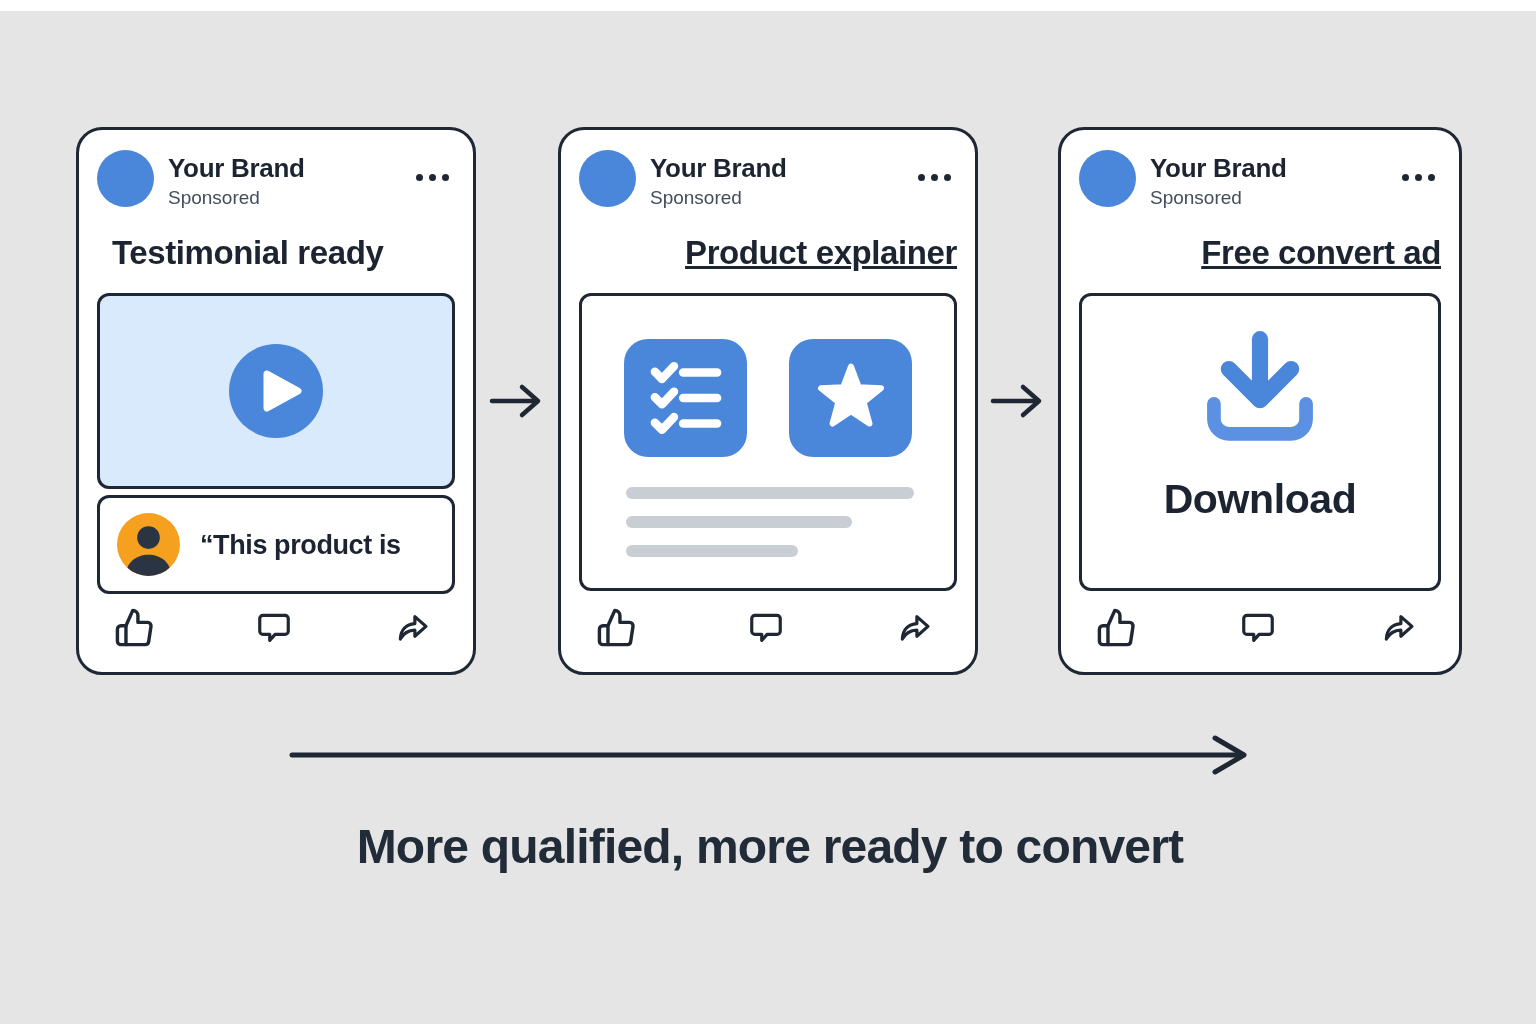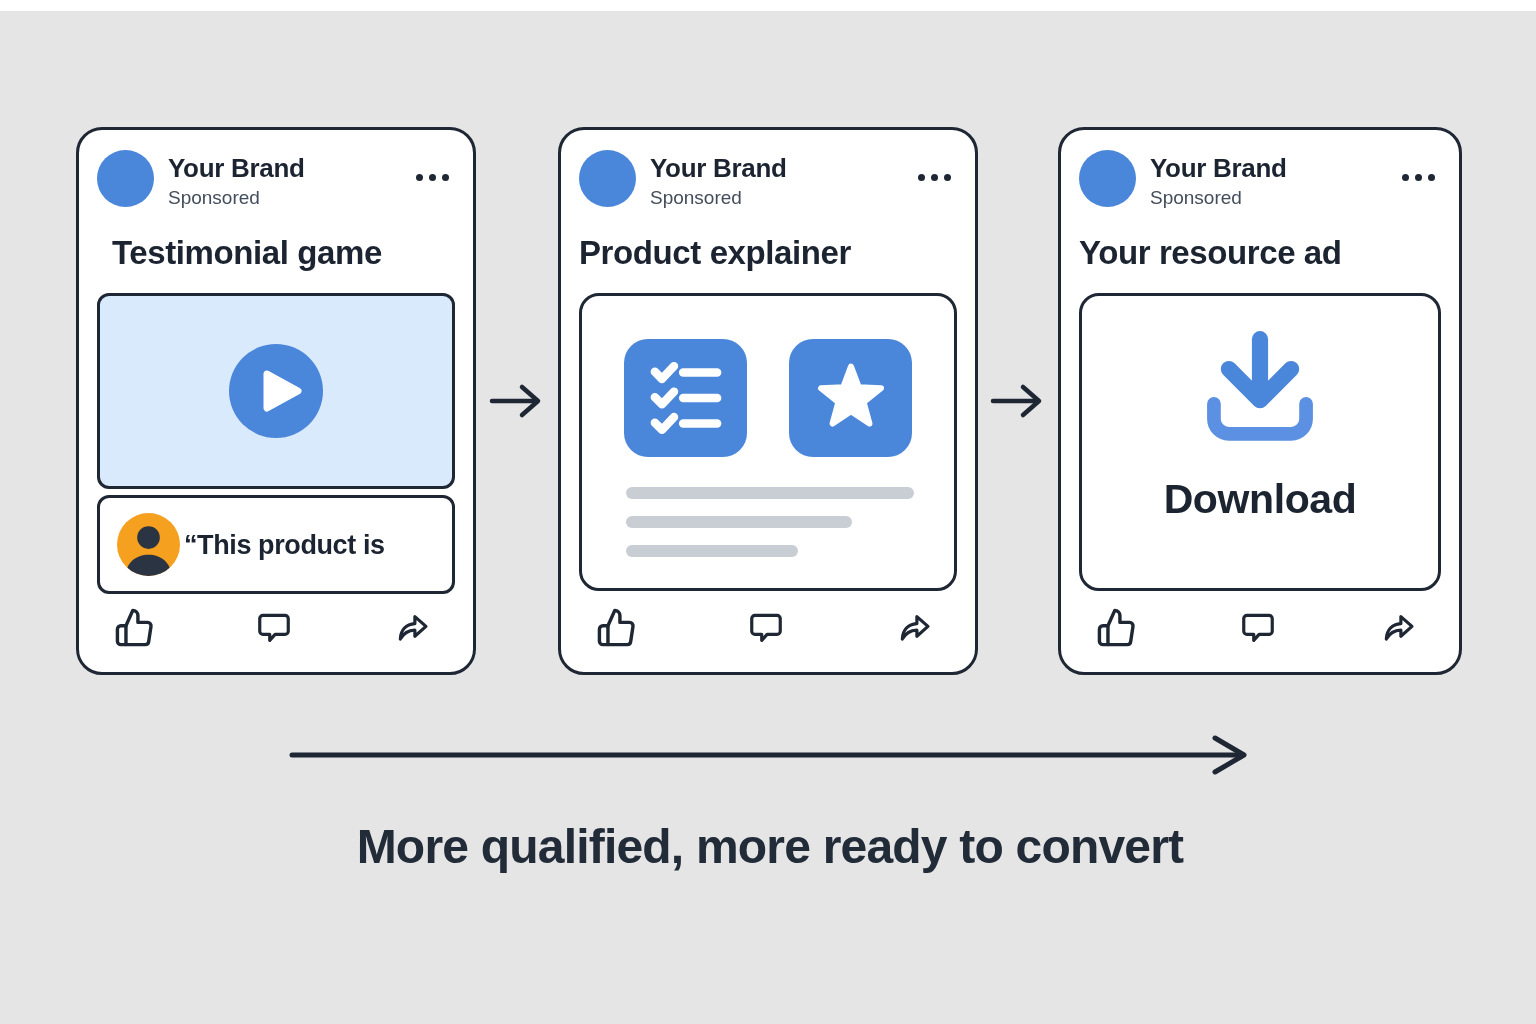--- a/index.html
+++ b/index.html
@@ -27,30 +27,30 @@
   .hdr{display:flex;align-items:flex-start;gap:14px;}
   .avatar{width:57px;height:57px;border-radius:50%;background:var(--blue);flex:none;}
   .hdr-text{display:flex;flex-direction:column;padding-top:3px;}
   .brand{font-size:26px;font-weight:700;letter-spacing:-0.3px;}
   .sponsored{font-size:19px;color:var(--sponsored);margin-top:3px;}
   .menu{margin-left:auto;display:flex;gap:6px;padding-top:24px;padding-right:6px;border:none;background:none;cursor:pointer;}
   .menu i{width:7px;height:7px;border-radius:50%;background:var(--ink);display:block;}
 
   .title{font-size:33px;font-weight:700;letter-spacing:-0.4px;margin-top:26px;line-height:1.1;}
   .c1 .title{padding-left:15px;}
-  .c2 .title,.c3 .title{text-align:left;}
+  .c2 .title,.c3 .title{text-align:right;text-decoration:underline;}
 
   .video-box{margin-top:22px;height:196px;background:var(--blue-light);border:3px solid var(--ink);
              border-radius:12px;display:flex;align-items:center;justify-content:center;}
   .play-btn{border:none;background:none;padding:0;cursor:pointer;line-height:0;}
   .quote-box{margin-top:6px;border:3px solid var(--ink);border-radius:12px;height:99px;
-             display:flex;align-items:center;gap:4px;padding:0 10px 0 17px;}
+             display:flex;align-items:center;gap:20px;padding:0 10px 0 17px;}
   .quote{font-size:27px;font-weight:700;letter-spacing:-0.4px;line-height:1.28;}
 
-  .panel{margin-top:22px;border:3px solid var(--ink);border-radius:20px;height:298px;text-align:center;}
+  .panel{margin-top:22px;border:3px solid var(--ink);border-radius:12px;height:298px;text-align:center;}
   .c2 .panel{padding-top:43px;}
   .tiles{display:flex;justify-content:center;gap:42px;}
   .tile{width:123px;height:118px;border-radius:24px;background:var(--blue);
         display:flex;align-items:center;justify-content:center;}
   .bars{display:flex;flex-direction:column;gap:17px;margin:30px 0 0 44px;}
   .bar{height:12px;border-radius:6px;background:var(--gray-bar);}
   .bar.b1{width:288px;}
   .bar.b2{width:226px;}
   .bar.b3{width:172px;}
 
@@ -81,21 +81,21 @@
           <span class="sponsored">Sponsored</span>
         </span>
         <button class="menu">
           <span style="display:flex;gap:6px;">
               <i></i>
               <i></i>
               <i></i>
             </span>
         </button>
       </div>
-      <div class="title">Testimonial game</div>
+      <div class="title">Testimonial ready</div>
       <div class="video-box">
         <button class="play-btn">
           <svg width="96" height="96" viewBox="0 0 96 96">
             <circle cx="48" cy="48" r="47" fill="#4a86d9"></circle>
             <path d="M39 31l31 17-31 17z" fill="#ffffff" stroke="#ffffff" stroke-width="7" stroke-linejoin="round"></path>
           </svg>
         </button>
       </div>
       <div class="quote-box">
         <svg width="63" height="63" viewBox="0 0 64 64">
@@ -216,21 +216,21 @@
           <span class="sponsored">Sponsored</span>
         </span>
         <button class="menu">
           <span style="display:flex;gap:6px;">
               <i></i>
               <i></i>
               <i></i>
             </span>
         </button>
       </div>
-      <div class="title">Your resource ad</div>
+      <div class="title">Free convert ad</div>
       <div class="panel">
         <svg width="150" height="122" viewBox="0 0 60 49" fill="none">
           <path d="M30 4.5v20" stroke="#4a86d9" stroke-width="6.5" stroke-linecap="round"></path>
           <path d="M17.5 16.5L30 29l12.5-12.5" stroke="#4a86d9" stroke-width="6.5" stroke-linecap="round" stroke-linejoin="round"></path>
           <path d="M11.5 30.5v6c0 3.3 2.7 6 6 6h25c3.3 0 6-2.7 6-6v-6" stroke="#5b90e2" stroke-width="5.5" stroke-linecap="round"></path>
         </svg>
         <div class="dl-label">Download</div>
       </div>
       <div class="footer">
         <button class="ic-btn">

